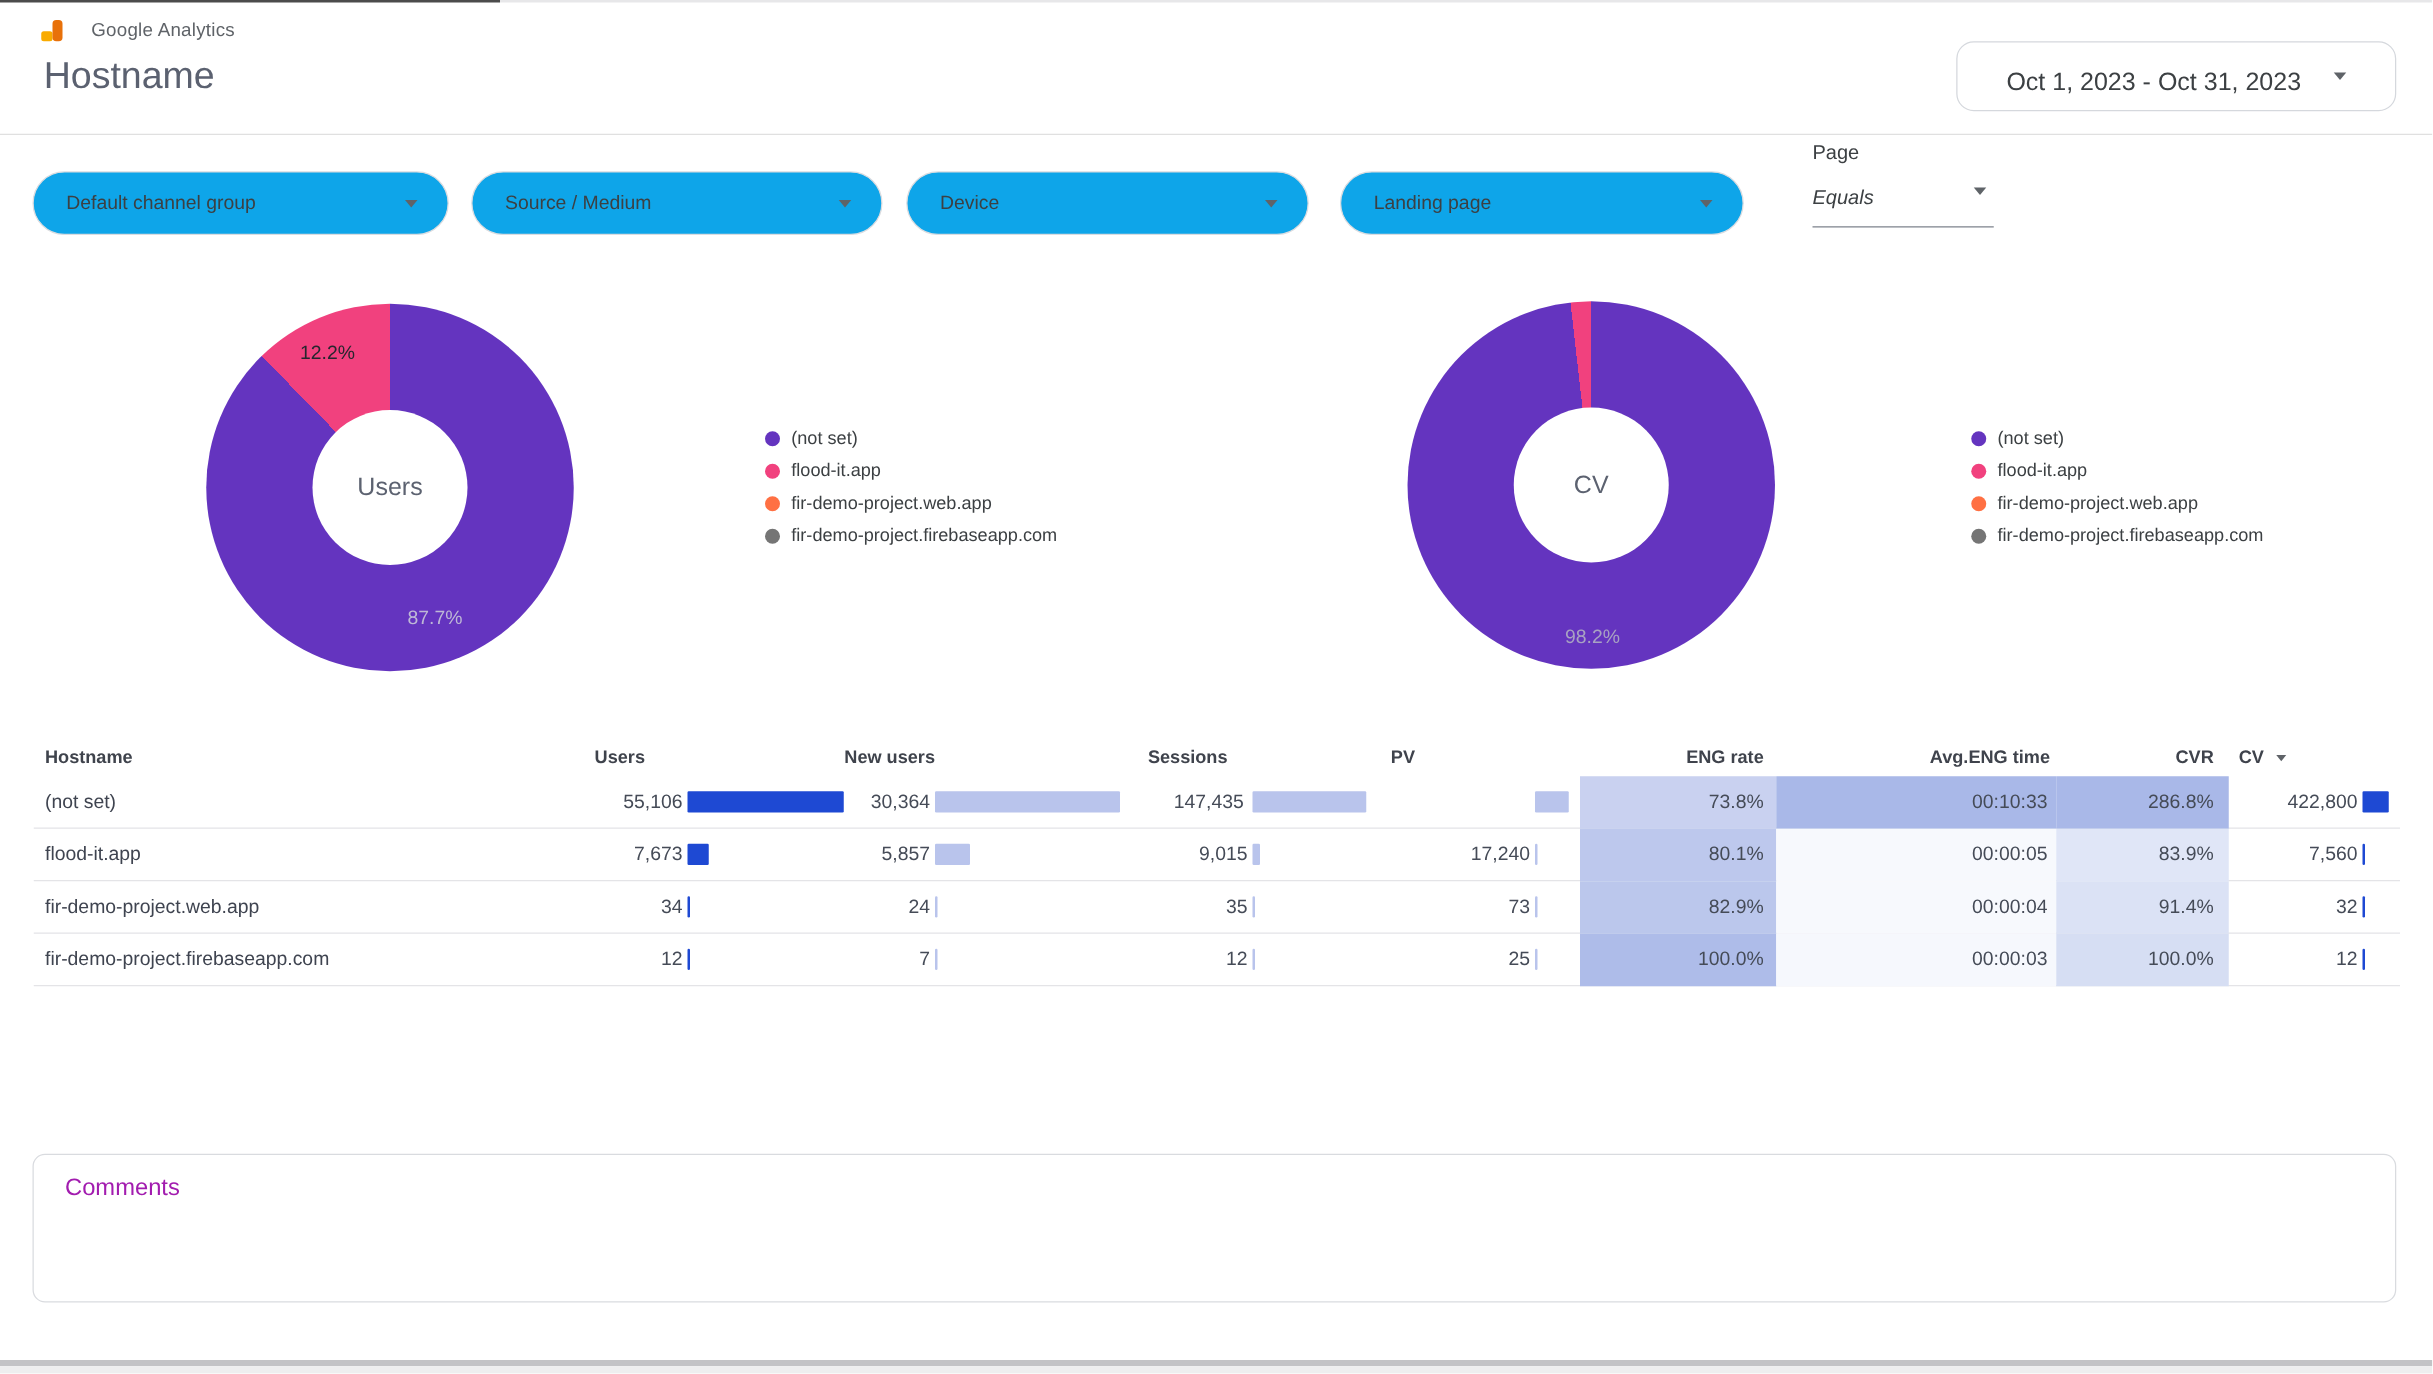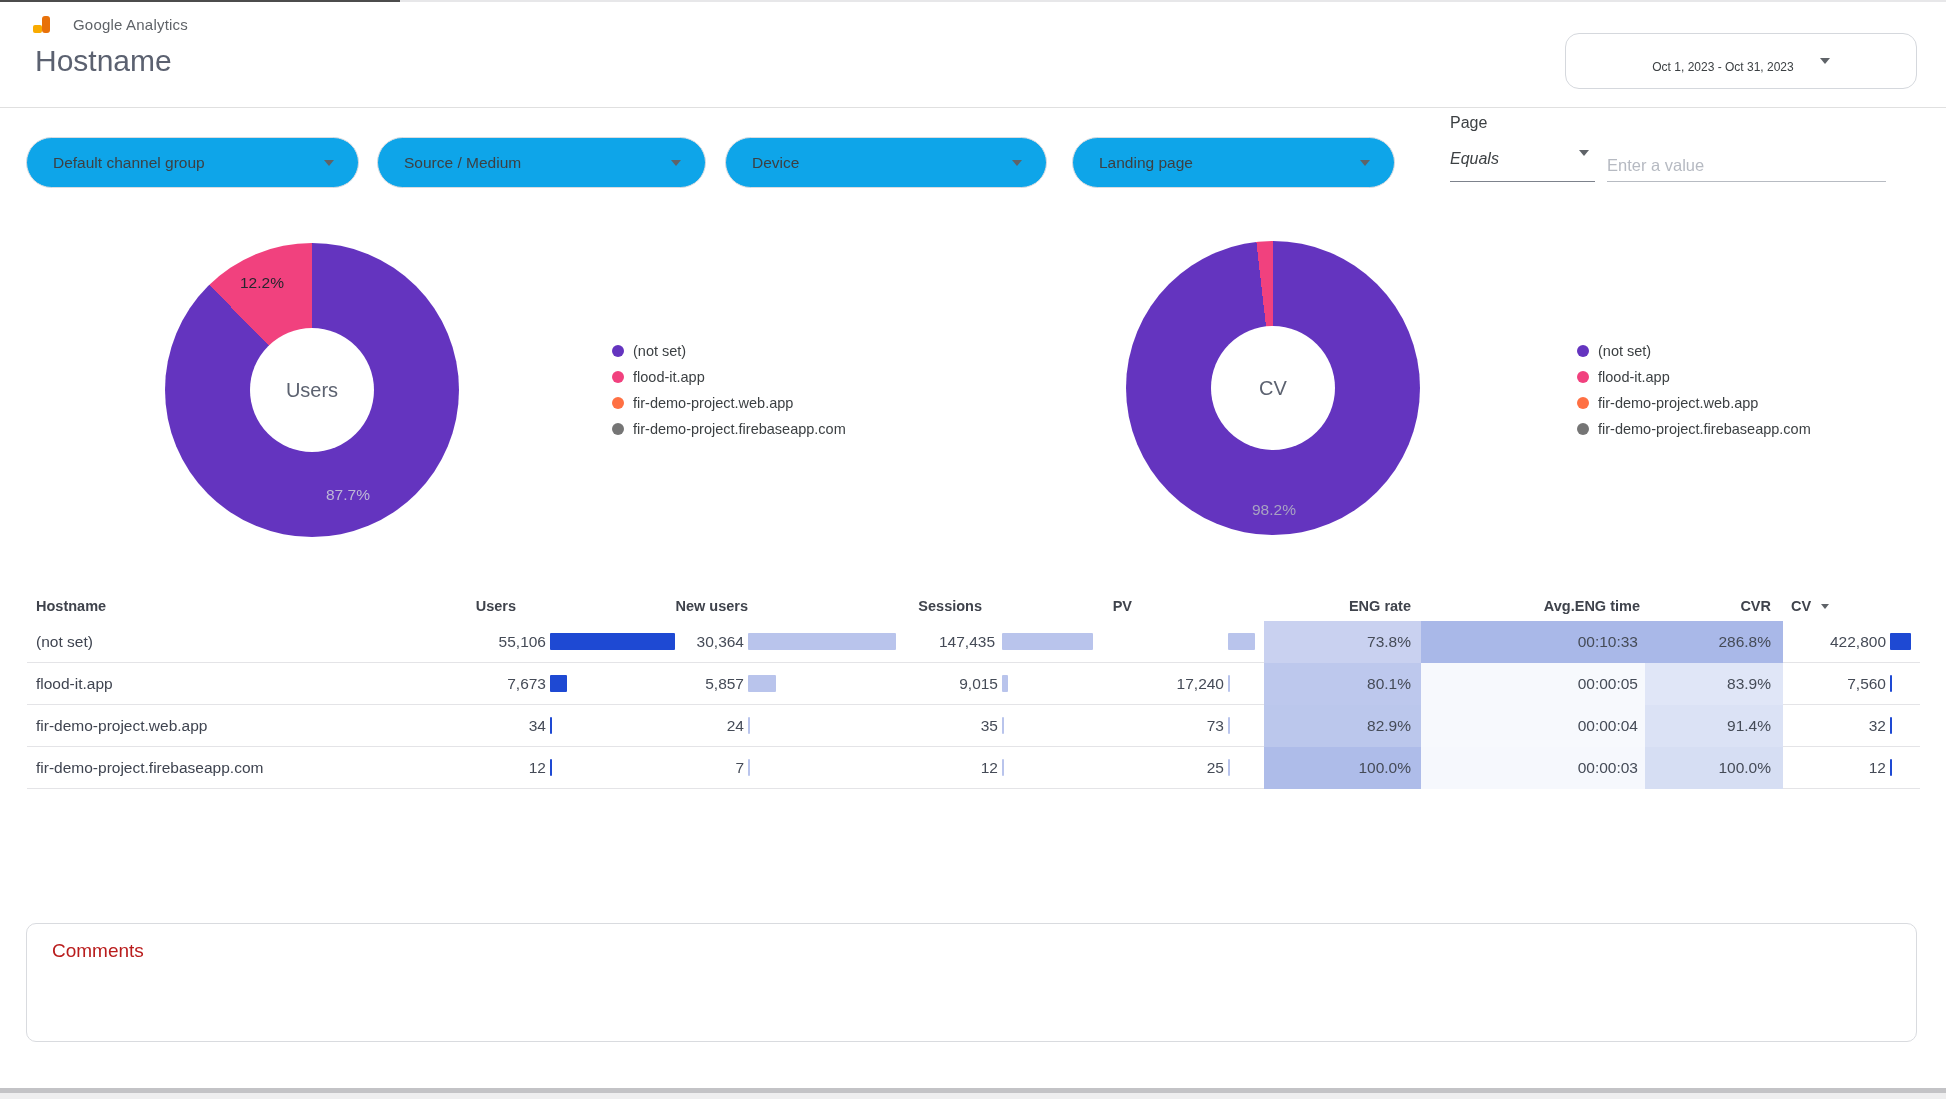--- a/index.html
+++ b/index.html
@@ -14,21 +14,21 @@
   
   .brand { position:absolute; left:33px; top:16px; display:flex; align-items:center; gap:20px; }
   .ga-icon { position:relative; width:20px; height:17px; }
   .ga-icon .b1 { position:absolute; left:0; bottom:0; width:9px; height:8px; background:#f9ab00; border-radius:2px; }
   .ga-icon .b2 { position:absolute; right:3px; bottom:0; width:8px; height:17px; background:#e8710a; border-radius:3px; }
   .brand-text { font-size:15px; color:#5f6368; letter-spacing:.2px; }
   .page-title { position:absolute; left:35px; top:44px; font-size:30px; color:#5b6170; }
 
   .date-picker { position:absolute; left:1565px; top:33px; width:352px; height:56px; border:1px solid #d5d8dd;
     border-radius:14px; display:flex; align-items:center; justify-content:center; gap:26px; cursor:pointer; background:#fff; }
-  .date-picker .txt { font-size:12px; color:#3c4043;margin-top:11px; }
+  .date-picker .txt { font-size:20px; color:#3c4043;margin-top:11px; }
   .caret { width:0; height:0; border-left:5px solid transparent; border-right:5px solid transparent; border-top:6px solid #5f6368; }
 
   .header-divider { position:absolute; left:0; top:107px; width:100%; height:1px; background:#e0e0e0; }
 
   
   .pill { position:absolute; top:137px; height:51px; border:1px solid #dadce0; border-radius:26px; background:#0ea5e9;
     display:flex; align-items:center; justify-content:space-between; padding:0 24px 0 26px; cursor:pointer; }
   .pill .txt { font-size:15.5px; color:#3c4043; }
   .pill.p1 { left:26px;  width:333px; }
   .pill.p2 { left:377px; width:329px; }
@@ -72,21 +72,21 @@
   .trow { position:absolute; left:27px; width:1893px; height:42px; border-bottom:1px solid #e4e4e7; }
   .trow .hostname { position:absolute; left:9px; top:0; height:42px; line-height:42px; font-size:15.5px; color:#3f4450; }
   .trow .num { position:absolute; top:0; height:42px; line-height:42px; font-size:15.5px; color:#454b57;
     width:250px; text-align:right; }
   .trow .bar { position:absolute; top:12px; height:17px; border-radius:1px; }
   .trow .heat { position:absolute; top:0; height:42px; }
 
   
   .comments-box { position:absolute; left:26px; top:923px; width:1891px; height:119px; border:1px solid #d9dbdf;
     border-radius:10px; background:#fff; }
-  .comments-box .lbl { position:absolute; left:25px; top:16px; font-size:19px; color:#b91c1c; }
+  .comments-box .lbl { position:absolute; left:25px; top:16px; font-size:19px; color:#a21caf; }
 
   
   .bottom-line { position:absolute; left:0; top:1088px; width:100%; height:5px; background:#c3c3c6; }
   .bottom-fill { position:absolute; left:0; top:1093px; width:100%; height:6px; background:#eeeeef; }
 </style>
 </head>
 <body>
 
 <div id="app">
   <div class="top-strip-dark"></div>
@@ -123,21 +123,20 @@
   <div class="pill p3">
     <span class="txt">Device</span>
     <span class="caret"></span>
   </div>
 
   <div class="page-filter-label">Page</div>
   <div class="equals-select">
     <span class="txt">Equals</span>
     <span class="caret"></span>
   </div>
-  <input class="value-input" value="" placeholder="Enter a value" style="">
 
   <div class="donut users" id="donut-users" style="background: conic-gradient(rgb(100, 52, 191) 0deg, rgb(100, 52, 191) 315.7deg, rgb(241, 65, 126) 315.7deg, rgb(241, 65, 126) 360deg);">
     <div class="hole">
       <span>Users</span>
     </div>
   </div>
   <div class="slice-label lbl-minor-users">12.2%</div>
   <div class="slice-label lbl-major-users">87.7%</div>
 
   <div class="legend users" id="legend-users">

